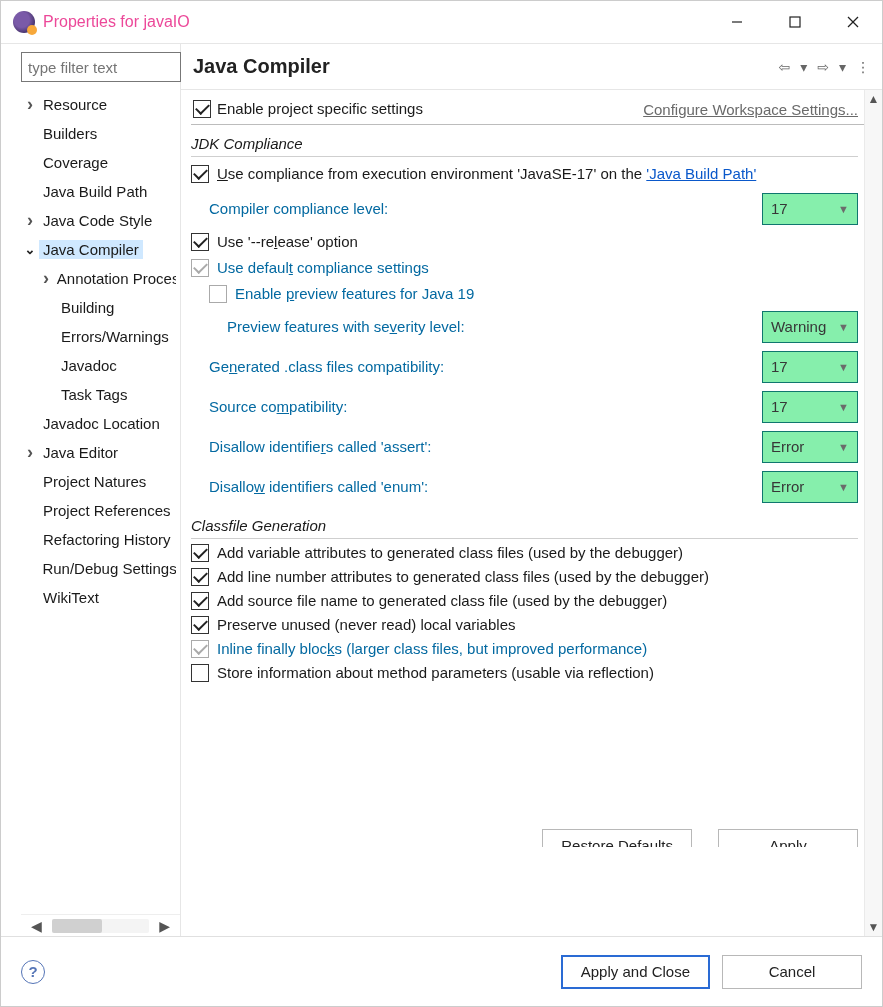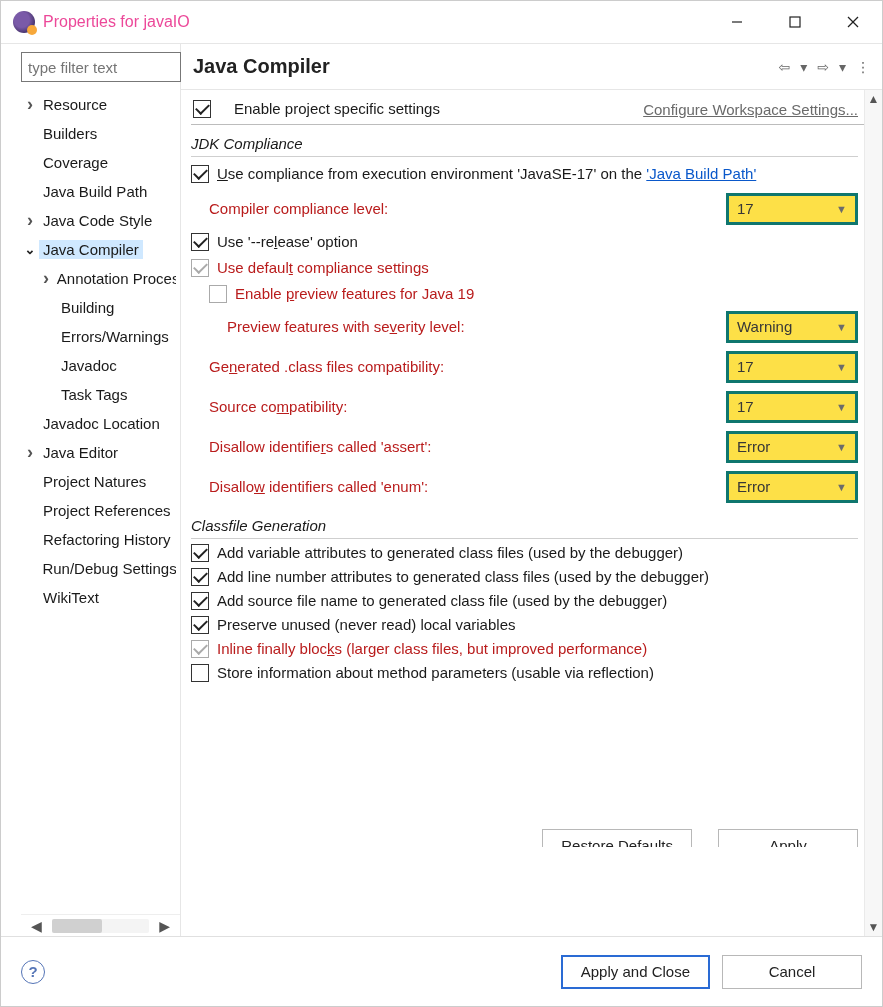--- a/index.html
+++ b/index.html
@@ -35,34 +35,34 @@
   .panel-header { display:flex; align-items:center; height:46px; padding:0 12px 0 12px; border-bottom:1px solid #e6e6e6;}
   .panel-title { font-size:20px; font-weight:600; color:#222; flex:0 0 auto;}
   .panel-header-spacer { flex:1 1 auto;}
   .hdr-icons { display:flex; align-items:center; gap:10px; color:#666; font-size:14px;}
   .hdr-icons span { display:inline-block; }
   .content { flex:1 1 auto; overflow:hidden; padding:4px 2px 0 10px; position:relative;}
   .right-scroll { position:absolute; right:0; top:0; bottom:0; width:18px; background:#f7f7f7; border-left:1px solid #eaeaea;}
   .right-scroll .up { position:absolute; top:2px; left:0; right:0; text-align:center; color:#555; font-size:12px;}
   .right-scroll .down { position:absolute; bottom:2px; left:0; right:0; text-align:center; color:#555; font-size:12px;}
   .toprow { display:flex; align-items:center; justify-content:space-between; padding:6px 22px 6px 2px; border-bottom:1px solid #bcbcbc;}
-  .chk-label { display:flex; align-items:flex-start; gap:23px; }
+  .chk-label { display:flex; align-items:flex-start; gap:6px; }
   .chk { width:18px; height:18px; border:1px solid #333; display:inline-flex; align-items:center; justify-content:center; background:#fff; flex-shrink:0;}
   .chk.checked::after { content:""; width:11px; height:6px; border-left:2px solid #222; border-bottom:2px solid #222; transform:rotate(-45deg) translate(1px,-1px);}
   .chk.disabled { border-color:#aaa;}
   .chk.disabled.checked::after{ border-color:#aaa;}
-  .muted { color:#b91c1c; }
+  .muted { color:#0369a1; }
   .link { color:#0a58ca; text-decoration:underline; }
   .link.muted { color:#6a6a6a; text-decoration:underline;}
   .mn { text-decoration: underline; text-decoration-style: solid; }
   .section-title { font-size:15px; margin:10px 0 4px 0;font-style:italic; }
   .section-box { border-top:1px solid #cfcfcf; padding-top:2px; margin-right:22px;}
   .form-row { display:flex; align-items:center; justify-content:space-between; padding:4px 0 4px 18px; min-height:34px;}
   .form-row.indent2 { padding-left:36px;}
-  .select-dis { width:132px; height:32px; background:#fde047; border:3px solid #0f766e; color:#373737; padding:0 8px; font-size:15px; display:flex; align-items:center; justify-content:space-between;}
+  .select-dis { width:96px; height:32px; background:#86efac; border:1px solid #0f766e; color:#373737; padding:0 8px; font-size:15px; display:flex; align-items:center; justify-content:space-between;}
   .select-dis .caret { color:#6b6b6b; font-size:11px;}
   .cb-line { display:flex; align-items:flex-start; gap:8px; padding:4px 0 4px 0;}
   .cb-line.indent1 { padding-left:18px;}
   .classfile .cb-line { padding:3px 0;}
   
   .inner-buttons { display:flex; gap:26px; justify-content:flex-end; padding:20px 22px 0 0;}
   .crop { height:22px; overflow:hidden; }
   .btn { min-width:140px; height:34px; border:1px solid #b8b8b8; background:#fff; font-size:15px; display:flex; align-items:center; justify-content:center; padding:0 18px; color:#222;}
   
   .bottom-bar { height:70px; border-top:1px solid #e0e0e0; display:flex; align-items:center; padding:0 20px; gap:12px;}

